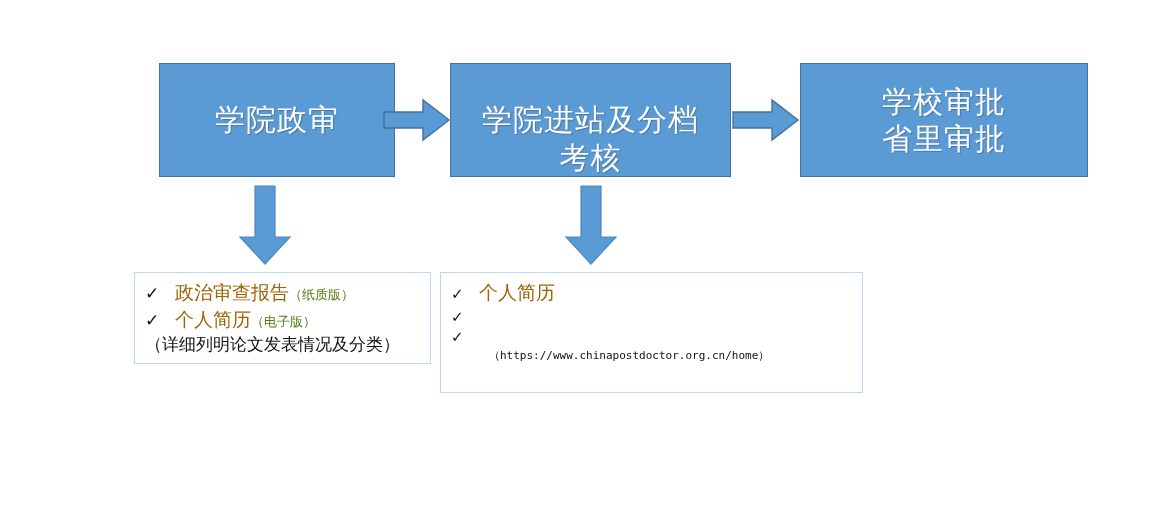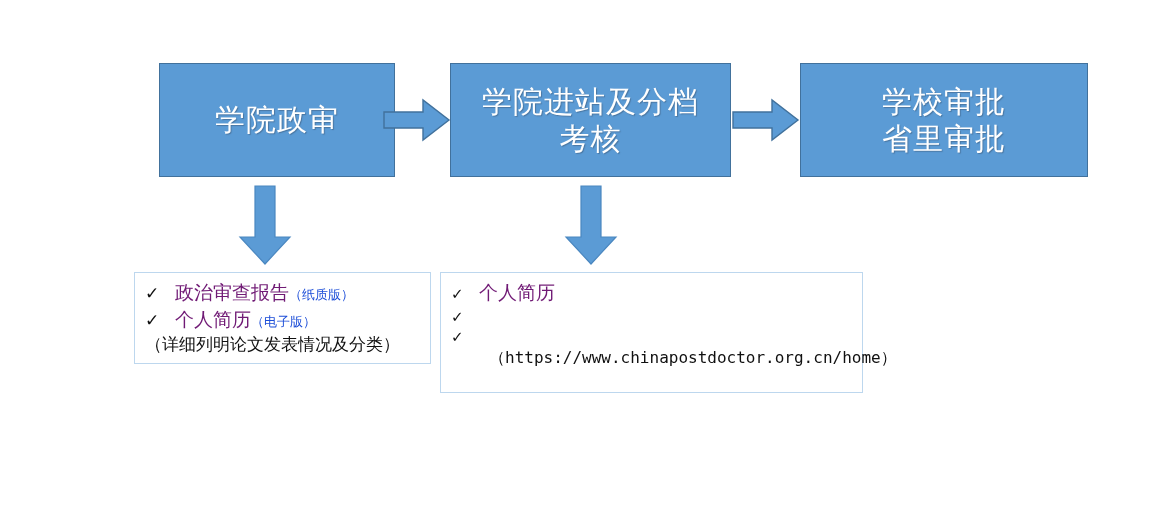--- a/index.html
+++ b/index.html
@@ -33,21 +33,21 @@
     justify-content: center;
     text-align: center;
     color: #ffffff;
     font-size: 30px;
     line-height: 1.25;
     letter-spacing: 1px;
     text-shadow: 1px 1px 1px rgba(60,90,120,0.55);
     font-family: "DejaVu Sans", "Liberation Sans", sans-serif;
   }
   #proc-1 { left: 159px; top: 63px; width: 236px; height: 114px; align-items: center; }
-  #proc-2 { left: 450px; top: 63px; width: 281px; height: 114px; }
+  #proc-2 { left: 450px; top: 63px; width: 281px; height: 114px; align-items: flex-end; }
   #proc-3 { left: 800px; top: 63px; width: 288px; height: 114px; }
 
   .proc-label { display: block; width: 100%; white-space: pre-line; }
 
   
   .arrow-right {
     position: absolute;
     width: 68px;
     height: 46px;
   }
@@ -89,41 +89,41 @@
     flex: 0 0 30px;
     font-size: 17px;
     color: #101010;
     font-family: "DejaVu Sans", sans-serif;
   }
   #note-right .check { width: 28px; flex: 0 0 28px; font-size: 15px; }
 
   .row-main {
     font-size: 19px;
     font-family: Liberation Serif, serif;
-    color: #701a75;
+    color: #a16207;
   }
   #note-right .row-main { font-size: 19px; }
 
   .row-paren {
     font-size: 13px;
     font-family: "DejaVu Sans", "Liberation Sans", sans-serif;
-    color: #1d4ed8;
+    color: #4d7c0f;
   }
 
   .sub-line {
     font-size: 17px;
     font-family: "DejaVu Sans", "Liberation Sans", sans-serif;
     color: #101010;
     text-align: left;
     padding-right: 2px;
     margin-top: -1px;
   }
 
   .url-line {
-    font-size: 16px;
+    font-size: 11px;
     font-family: "DejaVu Sans Mono", "Liberation Mono", monospace;
     color: #101010;
     padding-left: 38px;
     letter-spacing: 0px;
     margin-top: 1px;
   }
 </style>
 </head>
 <body>
 

